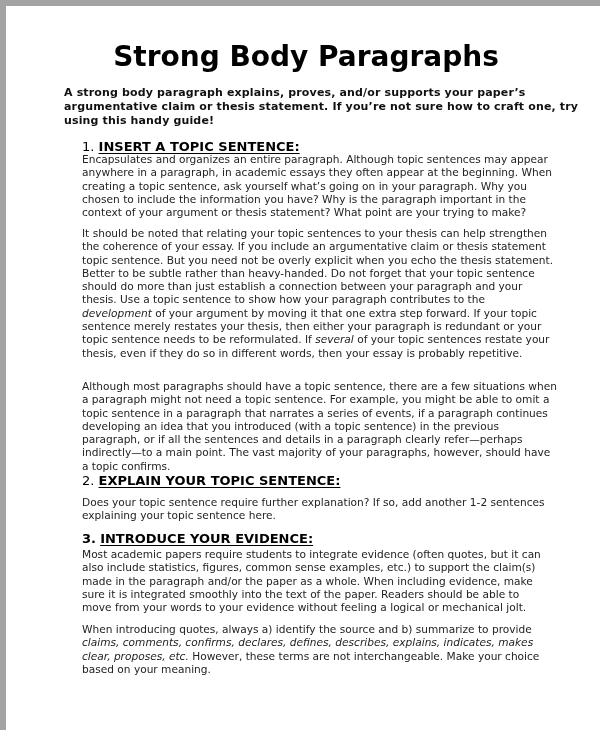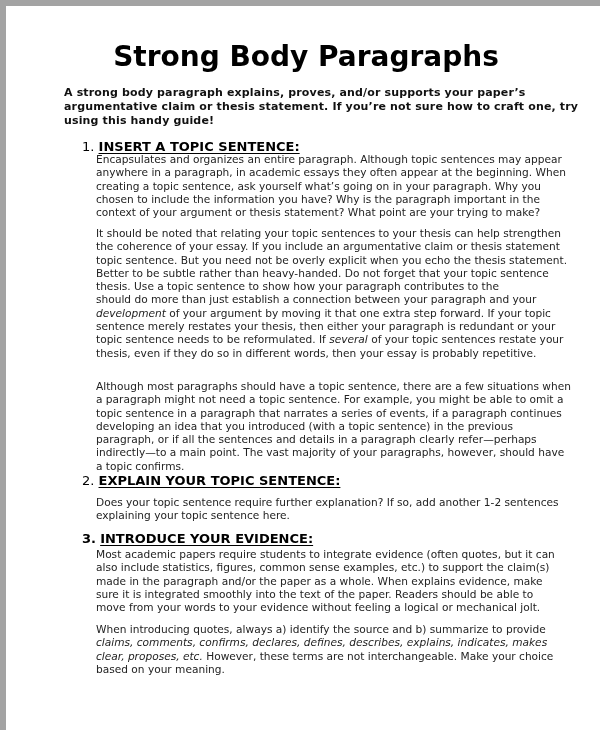--- a/index.html
+++ b/index.html
@@ -30,21 +30,21 @@
     .sec-head {
       position: absolute; left: 76px;
       font-size: 13px; line-height: 16px; color: #000;
       white-space: nowrap;
     }
     .sec-head .num { font-weight: normal; }
     .sec-head .num.bold { font-weight: bold; }
     .sec-head .label { font-weight: bold; text-decoration: underline; text-underline-offset: 2px; }
     .para {
       position: absolute; left: 76px; width: 500px;
-      font-size: 10.6px; line-height: 13.3px; color: #222222; margin-left: 14px;
+      font-size: 10.6px; line-height: 13.3px; color: #222222;
     }
     .para i { font-style: italic; }
   </style>
 </head>
 <body>
 
 <div class="page">
 
   <h1 class="title">Strong Body Paragraphs</h1>
 
@@ -65,22 +65,22 @@
     <span class="line">creating a topic sentence, ask yourself what’s going on in your paragraph.  Why you</span>
     <span class="line">chosen to include the information you have?  Why is the paragraph important in the</span>
     <span class="line">context of your argument or thesis statement?  What point are your trying to make?</span>
   </div>
 
   <div class="para" style="top:221px;">
     <span class="line">It should be noted that relating your topic sentences to your thesis can help strengthen</span>
     <span class="line">the coherence of your essay. If you include an argumentative claim or thesis statement</span>
     <span class="line">topic sentence. But you need not be overly explicit when you echo the thesis statement.</span>
     <span class="line">Better to be subtle rather than heavy-handed. Do not forget that your topic sentence</span>
+    <span class="line">should do more than just establish a connection between your paragraph and your</span>
     <span class="line">thesis. Use a topic sentence to show how your paragraph contributes to the</span>
-    <span class="line">should do more than just establish a connection between your paragraph and your</span>
     <span class="line"><i>development</i><span> of your argument by moving it that one extra step forward. If your topic</span></span>
     <span class="line">sentence merely restates your thesis, then either your paragraph is redundant or your</span>
     <span class="line"><span>topic sentence needs to be reformulated. If </span><i>several</i><span> of your topic sentences restate your</span></span>
     <span class="line">thesis, even if they do so in different words, then your essay is probably repetitive.</span>
   </div>
 
   <div class="para" style="top:374px;">
     <span class="line">Although most paragraphs should have a topic sentence, there are a few situations when</span>
     <span class="line">a paragraph might not need a topic sentence. For example, you might be able to omit a</span>
     <span class="line">topic sentence in a paragraph that narrates a series of events, if a paragraph continues</span>
@@ -101,21 +101,21 @@
   </div>
 
   <div class="sec-head" style="top:525px;">
     <span class="num bold">3.</span>
     <span class="label">INTRODUCE YOUR EVIDENCE:</span>
   </div>
 
   <div class="para" style="top:542px;">
     <span class="line">Most academic papers require students to integrate evidence (often quotes, but it can</span>
     <span class="line">also include statistics, figures, common sense examples, etc.) to support the claim(s)</span>
-    <span class="line">made in the paragraph and/or the paper as a whole.  When explains evidence, make</span>
+    <span class="line">made in the paragraph and/or the paper as a whole.  When including evidence, make</span>
     <span class="line">sure it is integrated smoothly into the text of the paper.  Readers should be able to</span>
     <span class="line">move from your words to your evidence without feeling a logical or mechanical jolt.</span>
   </div>
 
   <div class="para" style="top:617px;">
     <span class="line">When introducing quotes, always a) identify the source and b) summarize to provide</span>
     <span class="line"><i>claims, comments, confirms, declares, defines, describes, explains, indicates, makes</i></span>
     <span class="line"><i>clear, proposes, etc.</i><span> However, these terms are not interchangeable. Make your choice</span></span>
     <span class="line">based on your meaning.</span>
   </div>

